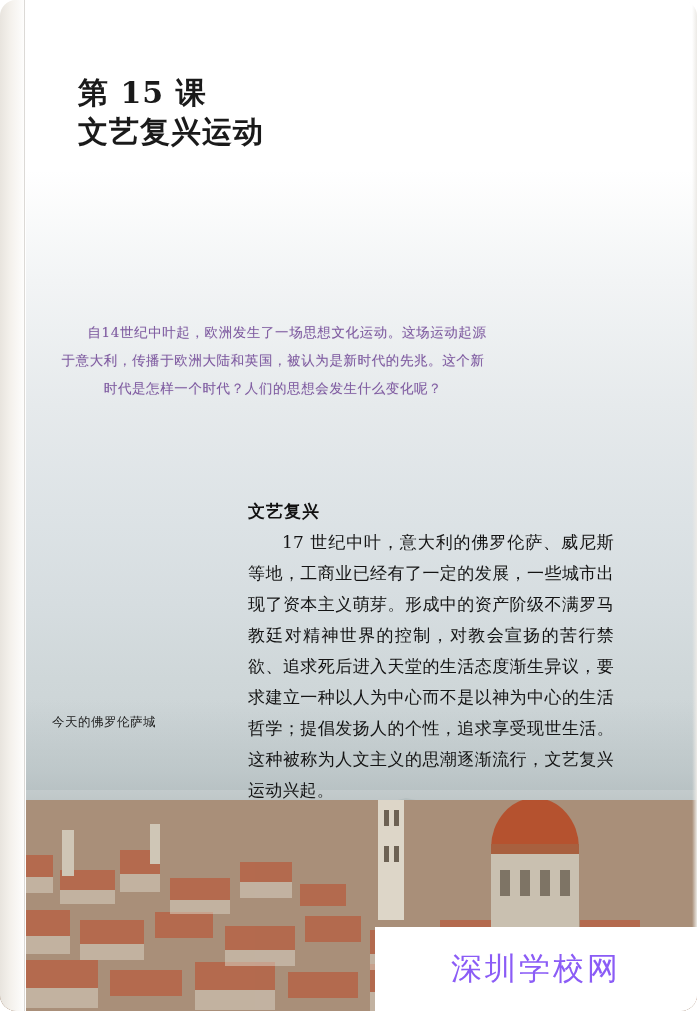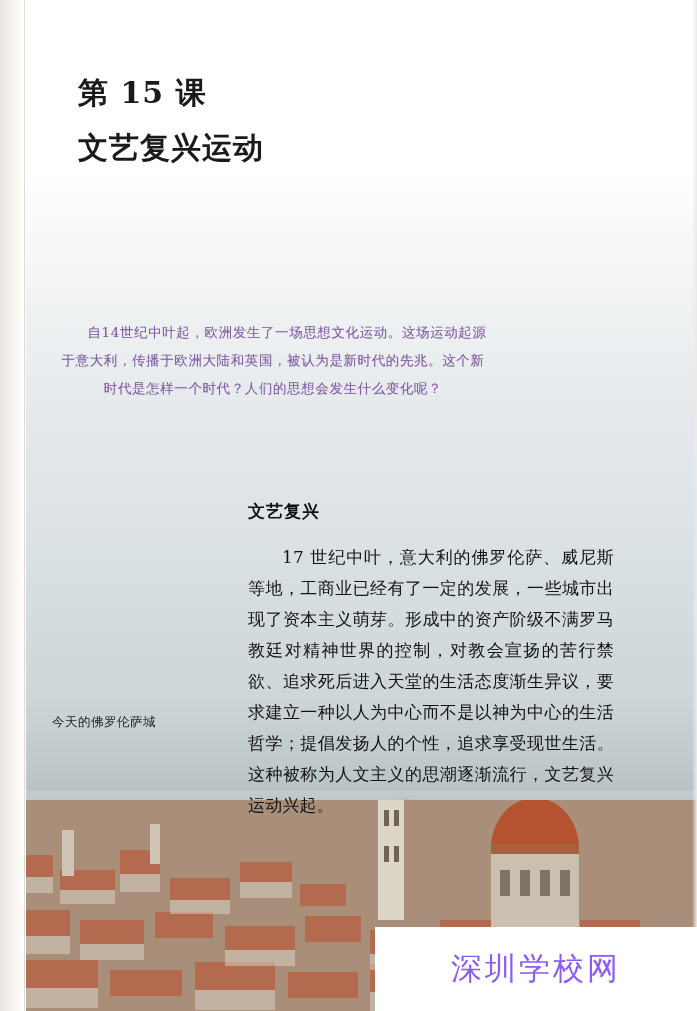--- a/index.html
+++ b/index.html
@@ -7,20 +7,21 @@
     padding: 0;
     background: #ffffff;
   }
   .page {
     position: relative;
     width: 697px;
     height: 1011px;
     overflow: hidden;
     background: #fdfdfb;
     font-family: "Liberation Serif", serif;
+    border-radius: 16px;
   }
   
   .binding {
     position: absolute;
     left: 0; top: 0;
     width: 26px; height: 1011px;
     background: linear-gradient(to right, #e8e4de 0%, #f4f1ec 40%, #ffffff 100%);
   }
   .binding-line {
     position: absolute;
@@ -77,21 +78,21 @@
     font-weight: bold;
     letter-spacing: 1px;
   }
   .lesson-no {
     font-size: 30px;
     line-height: 38px;
   }
   .lesson-title {
     font-size: 30px;
     line-height: 40px;
-    margin-top: 16px;
+    margin-top: 0;
   }
 
   
   .intro {
     position: absolute;
     left: 58px; top: 318px;
     width: 430px;
     color: #7e5aa0;
     font-family: "DejaVu Serif", serif;
     font-size: 13.5px;
@@ -107,21 +108,21 @@
     position: absolute;
     left: 248px; top: 500px;
     width: 366px;
   }
   .body-title {
     font-family: "DejaVu Sans", sans-serif;
     font-weight: bold;
     font-size: 17px;
     color: #111;
     letter-spacing: 1px;
-    margin-bottom: 19px;
+    margin-bottom: 4px;
   }
   .body-text {
     font-family: "DejaVu Serif", serif;
     font-size: 17px;
     line-height: 31px;
     color: #141414;
     text-indent: 34px;
     text-align: justify;
     letter-spacing: 0.2px;
   }

